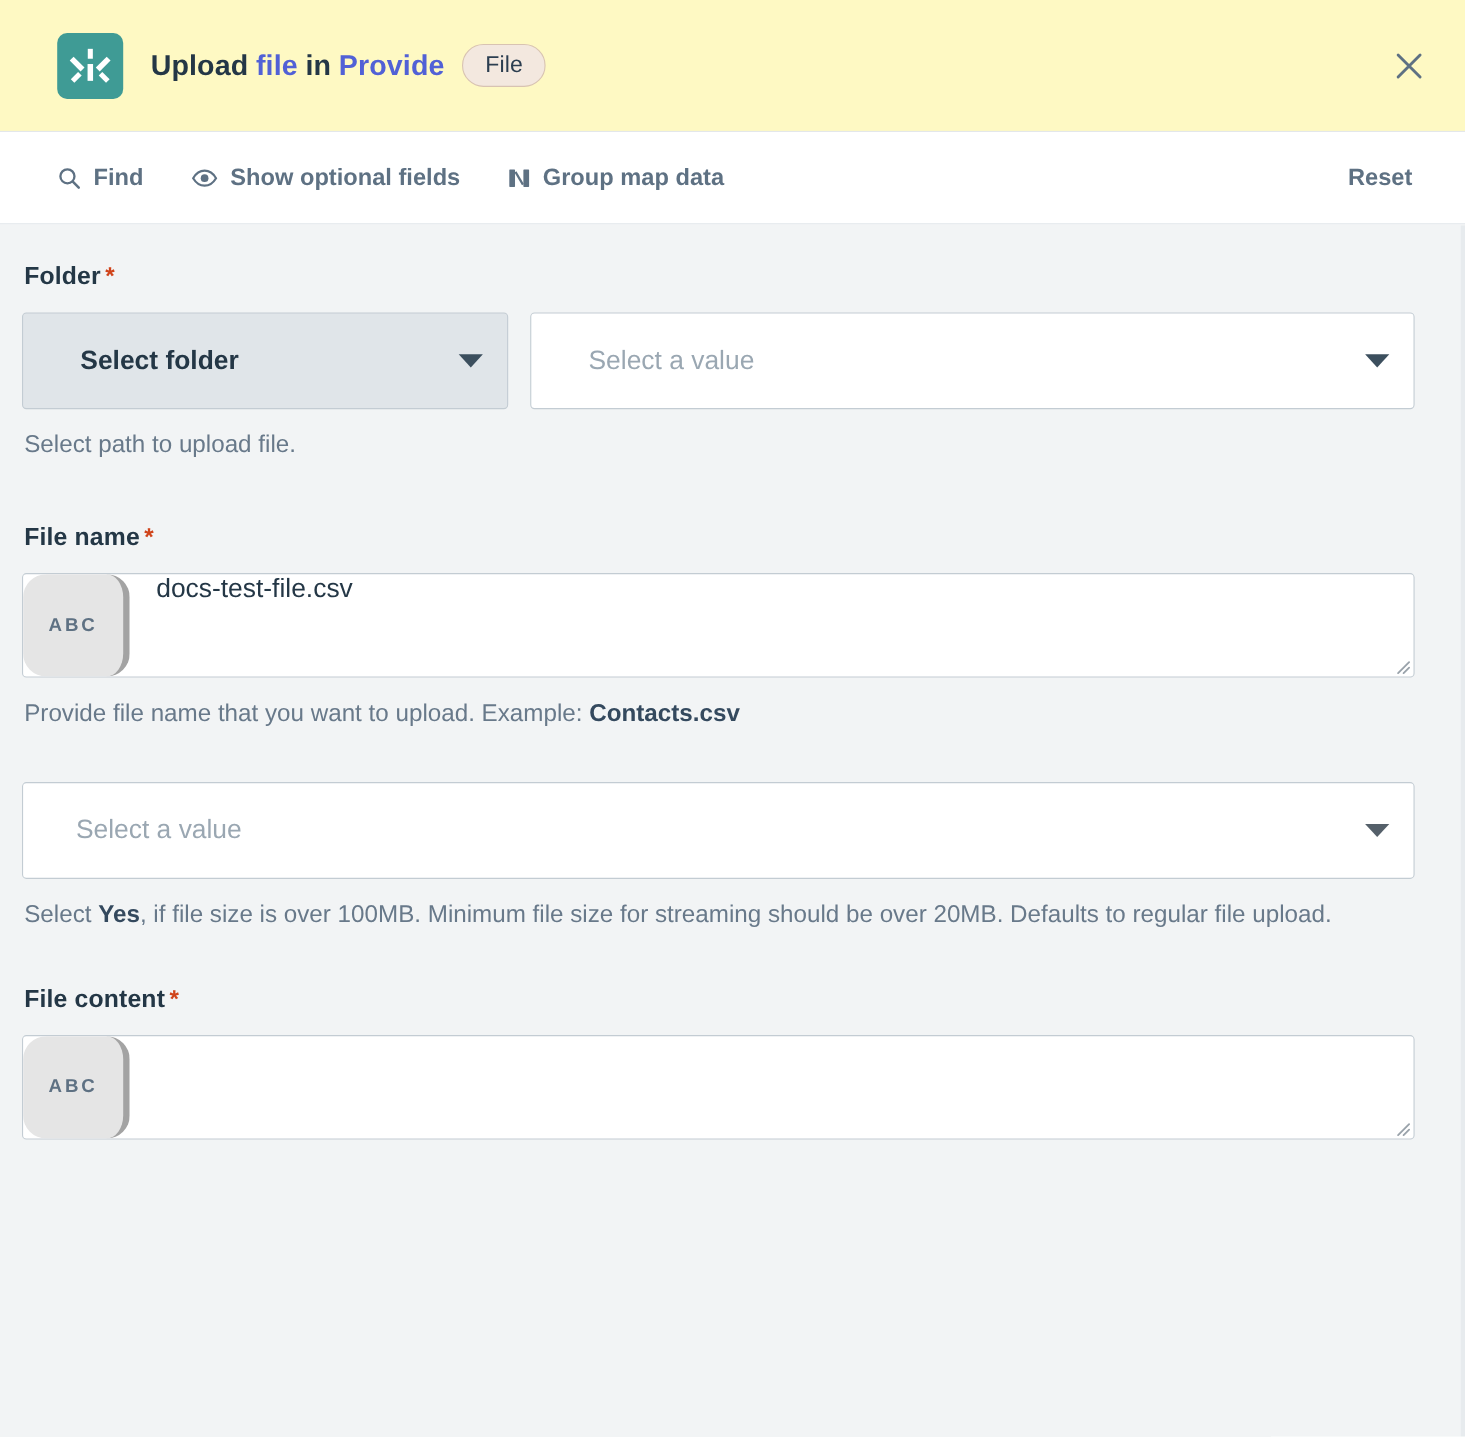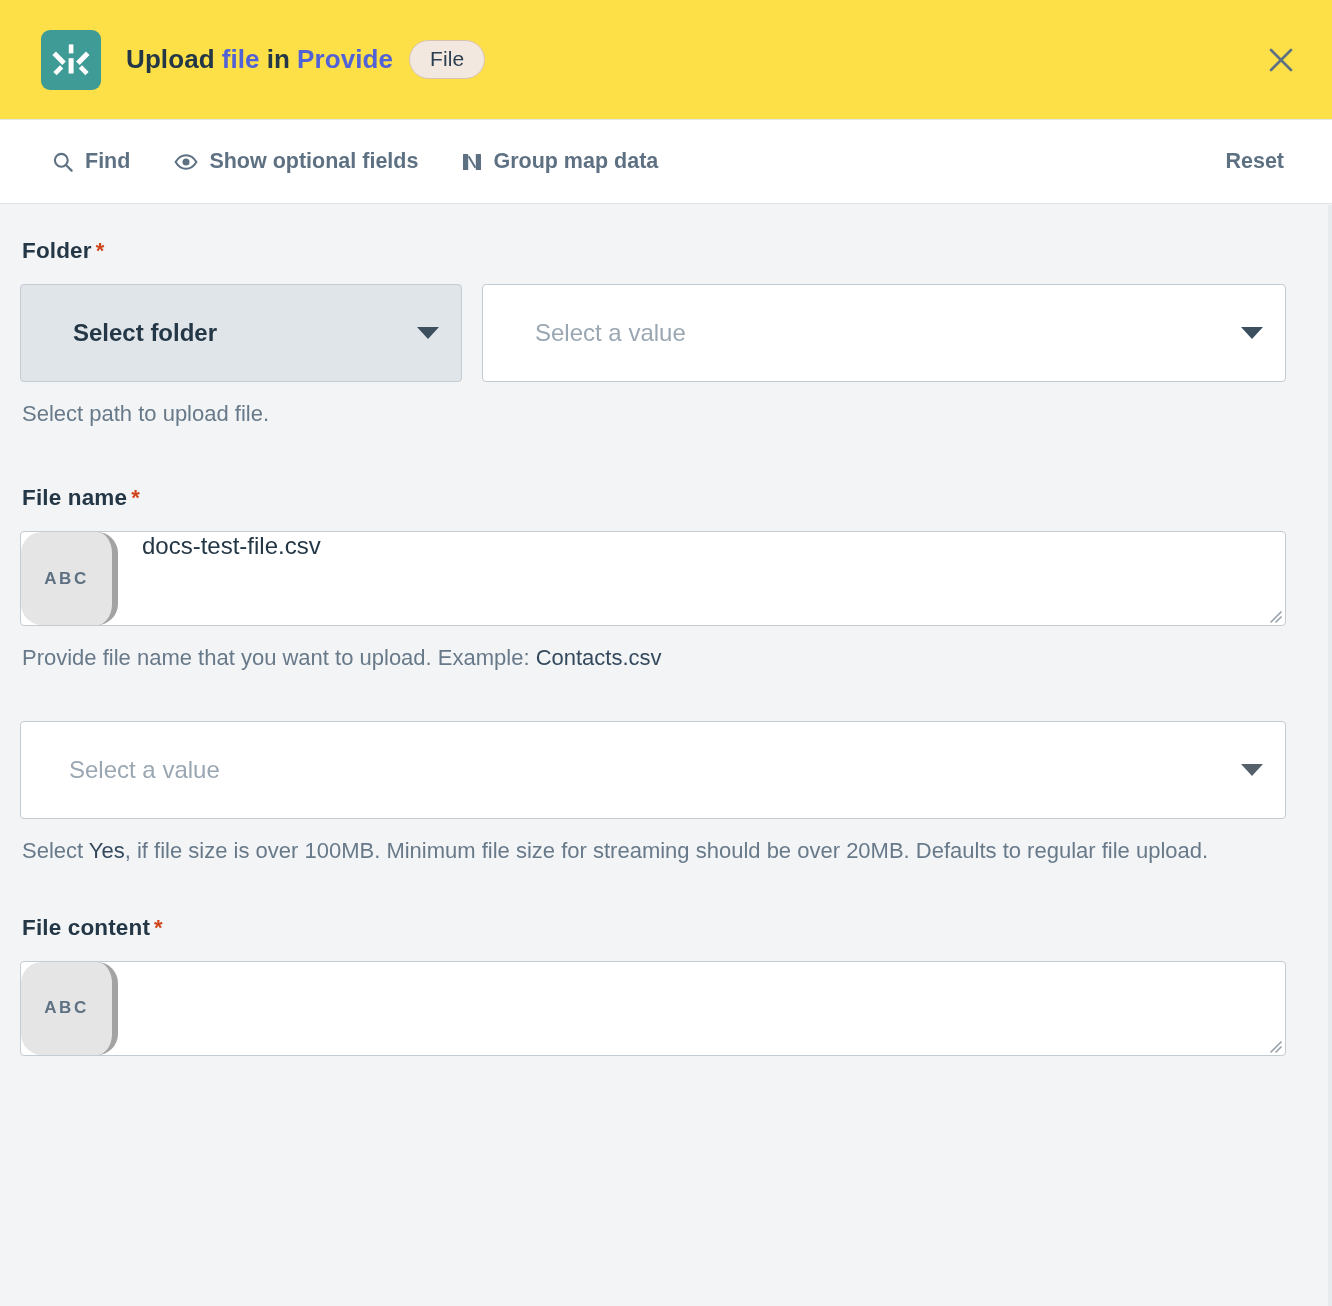--- a/index.html
+++ b/index.html
@@ -13,26 +13,26 @@
   }
   .app {
     width: 1332px; height: 1306px;
     display: flex; flex-direction: column;
     background: #f2f4f5;
     position: relative;
   }
 
   
   .header {
-    background: #fde047;
+    background: #fef9c3;
     height: 120px;
     flex: 0 0 120px;
     display: flex;
     align-items: center;
-    padding: 0 28px 0 41px;
+    padding: 0 28px 0 52px;
     border-bottom: 1px solid #e3e7ea;
   }
   .app-logo {
     width: 60px; height: 60px;
     border-radius: 9px;
     background: #3f9b95;
     flex: 0 0 60px;
     display: flex; align-items: center; justify-content: center;
   }
   .title-wrap {
@@ -117,27 +117,27 @@
     letter-spacing: .15px;
   }
   .req { color: #d0441b; font-weight: 700; margin-left: 4px; font-size: 22px; }
   .hint {
     color: #68798a;
     font-size: 22px;
     line-height: 1.42;
     margin: 16px 0 0 2px;
     max-width: 1256px;
   }
-  .hint b { color: #34495e; font-weight: 400; }
+  .hint b { color: #34495e; font-weight: 700; }
 
   
   .row { display: flex; align-items: stretch; gap: 20px; }
 
   .select-box {
-    height: 98px;
+    height: 88px;
     border: 1px solid #c3ccd3;
     border-radius: 4px;
     display: flex;
     align-items: center;
     padding: 0 22px 0 52px;
     cursor: pointer;
     background: #ffffff;
     position: relative;
   }
   .select-box.grey { background: #e0e5e9; padding-left: 52px; }

